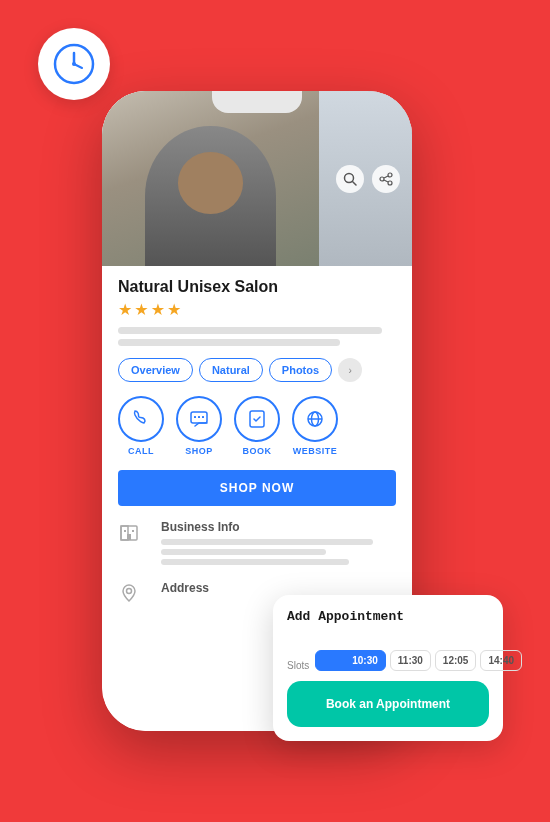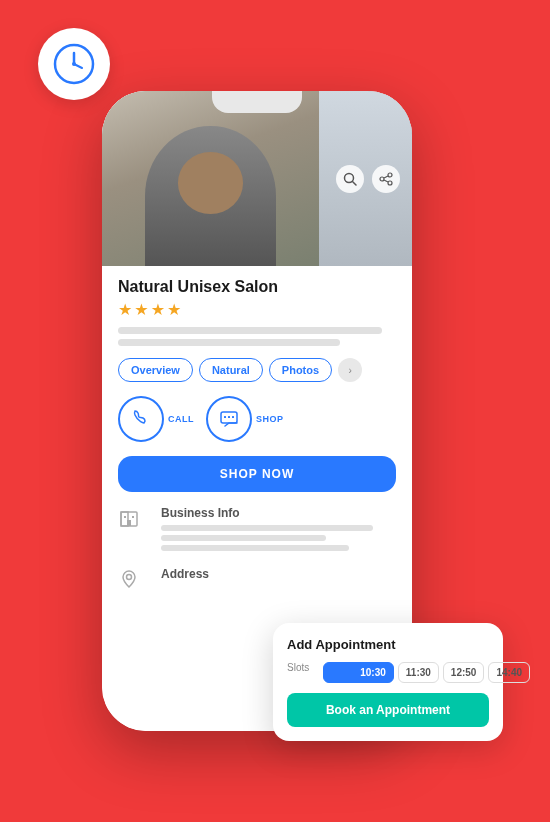--- a/index.html
+++ b/index.html
@@ -233,21 +233,21 @@
     
     .action-buttons {
       display: flex;
       gap: 12px;
       margin-bottom: 14px;
       justify-content: flex-start;
     }
 
     .action-btn {
       display: flex;
-      flex-direction: row;
+      flex-direction: column;
       align-items: center;
       gap: 4px;
       cursor: pointer;
     }
 
     .action-btn-icon {
       width: 46px;
       height: 46px;
       border-radius: 50%;
       border: 2px solid #2979FF;
@@ -262,21 +262,21 @@
       font-weight: 700;
       color: #2979FF;
       letter-spacing: 0.5px;
     }
 
     
     .shop-now-btn {
       width: 100%;
       padding: 11px;
       background: #2979FF;
-      border-radius: 14px;
+      border-radius: 4px;
       color: white;
       font-size: 12px;
       font-weight: 700;
       text-align: center;
       letter-spacing: 1px;
       margin-bottom: 14px;
       cursor: pointer;
     }
 
     
@@ -325,27 +325,28 @@
       border-radius: 16px;
       padding: 14px 14px 14px 14px;
       box-shadow: 0 8px 32px rgba(0,0,0,0.18);
       z-index: 20;
     }
 
     .appt-title {
       font-size: 13px;
       font-weight: 700;
       color: #1a1a1a;
-      margin-bottom: 10px;
+      margin-bottom: 26px;
+      font-family: Liberation Mono, monospace;
     }
 
     .appt-slots-row {
       display: flex;
-      align-items: flex-start;
-      gap: 14px;
+      align-items: flex-end;
+      gap: 6px;
       margin-bottom: 10px;
     }
 
     .appt-slots-label {
       font-size: 10px;
       color: #888;
       font-weight: 500;
       flex-shrink: 0;
     }
 
@@ -366,23 +367,23 @@
 
     .slot.active {
       background: #2979FF;
       border-color: #2979FF;
       color: white;
       padding-left: 36px;
     }
 
     .book-btn {
       width: 100%;
-      padding: 10px;
+      padding: 16px;
       background: #00C6A7;
-      border-radius: 8px;
+      border-radius: 14px;
       color: white;
       font-size: 12px;
       font-weight: 700;
       text-align: center;
       cursor: pointer;
     }
   </style>
 </head>
 <body>
 
@@ -463,21 +464,40 @@
                 <rect x="2" y="3" width="16" height="11" rx="2" stroke="#2979FF" stroke-width="1.5"></rect>
                 <path d="M6 17L10 14H18" stroke="#2979FF" stroke-width="1.5" stroke-linecap="round"></path>
                 <rect x="5" y="7" width="2" height="2" rx="0.5" fill="#2979FF"></rect>
                 <rect x="9" y="7" width="2" height="2" rx="0.5" fill="#2979FF"></rect>
                 <rect x="13" y="7" width="2" height="2" rx="0.5" fill="#2979FF"></rect>
               </svg>
             </div>
             <span class="action-btn-label">SHOP</span>
           </div>
 
-
+          <div class="action-btn">
+            <div class="action-btn-icon">
+              <svg width="20" height="20" viewBox="0 0 20 20" fill="none">
+                <rect x="3" y="2" width="14" height="16" rx="2" stroke="#2979FF" stroke-width="1.5"></rect>
+                <path d="M7 10L9 12L13 8" stroke="#2979FF" stroke-width="1.5" stroke-linecap="round" stroke-linejoin="round"></path>
+              </svg>
+            </div>
+            <span class="action-btn-label">BOOK</span>
+          </div>
+
+          <div class="action-btn">
+            <div class="action-btn-icon">
+              <svg width="20" height="20" viewBox="0 0 20 20" fill="none">
+                <circle cx="10" cy="10" r="7" stroke="#2979FF" stroke-width="1.5"></circle>
+                <ellipse cx="10" cy="10" rx="3.5" ry="7" stroke="#2979FF" stroke-width="1.5"></ellipse>
+                <line x1="3" y1="10" x2="17" y2="10" stroke="#2979FF" stroke-width="1.5"></line>
+              </svg>
+            </div>
+            <span class="action-btn-label">WEBSITE</span>
+          </div>
         </div>
 
         <div class="shop-now-btn">SHOP NOW</div>
 
         <div class="info-section">
           <div class="info-icon">
             <svg width="22" height="22" viewBox="0 0 22 22" fill="none">
               <rect x="3" y="4" width="16" height="14" rx="1" stroke="#aaa" stroke-width="1.5"></rect>
               <rect x="3" y="4" width="7" height="14" stroke="#aaa" stroke-width="1.5"></rect>
               <rect x="6" y="8" width="2" height="2" fill="#aaa"></rect>
@@ -511,20 +531,20 @@
     </div>
   </div>
 
   <div class="appointment-card">
     <div class="appt-title">Add Appointment</div>
     <div class="appt-slots-row">
       <span class="appt-slots-label">Slots</span>
       <div class="slots-list">
         <div class="slot active">10:30</div>
         <div class="slot">11:30</div>
-        <div class="slot">12:50</div>
+        <div class="slot">12:05</div>
         <div class="slot">14:40</div>
       </div>
     </div>
     <div class="book-btn">Book an Appointment</div>
   </div>
 
 </div>
 
 </body></html>

